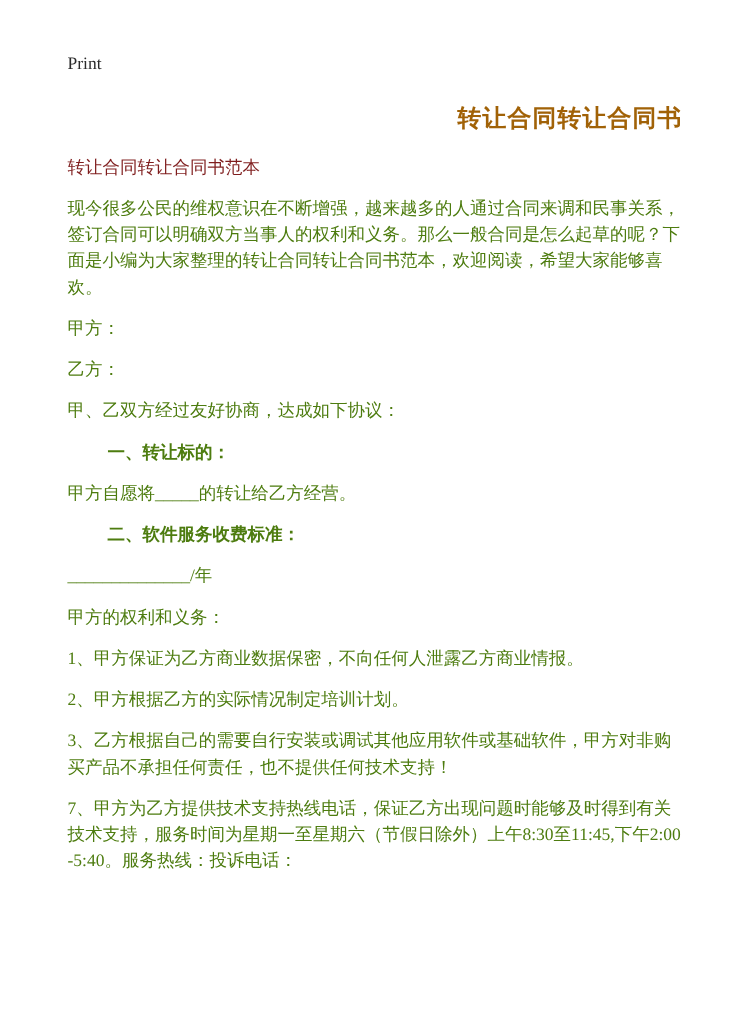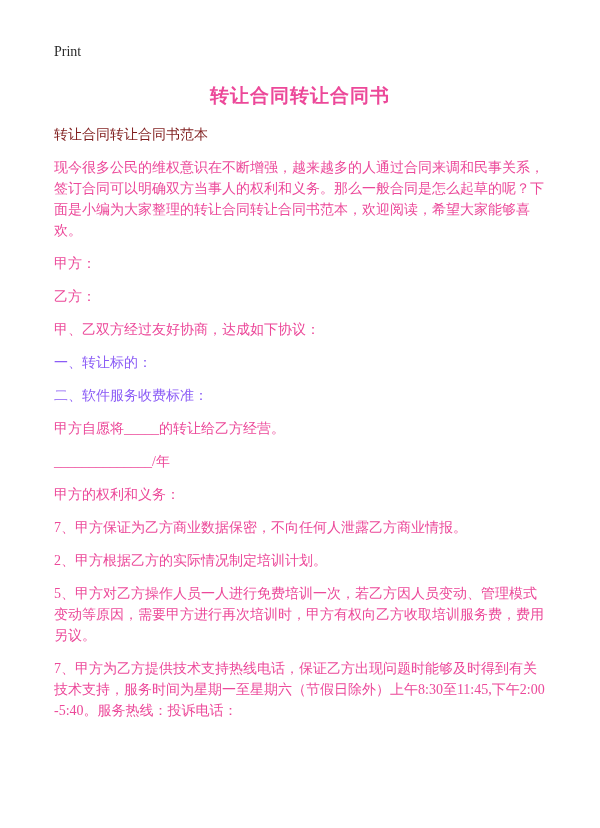--- a/index.html
+++ b/index.html
@@ -20,43 +20,44 @@
   }
   .print-link {
     font-size: 14px;
     line-height: 16px;
     color: #2b2b2b;
     display: inline-block;
     cursor: pointer;
   }
   .doc-title {
     margin-top: 24px;
-    text-align: center;
+    text-align: right;
     font-size: 19px;
     line-height: 24px;
     font-weight: bold;
-    color: #ec4899;
+    color: #a16207;
     letter-spacing: 1px;
   }
   .doc-subtitle {
     margin-top: 16px;
     font-size: 14px;
     line-height: 21px;
     color: #7f1d1d;
   }
   .para {
     margin-top: 12px;
     font-size: 14px;
     line-height: 21px;
-    color: #ec4899;
+    color: #4d7c0f;
     word-break: break-all;
   }
   .para.bold {
-    font-weight: normal;
-    color: #8b5cf6;
+    font-weight: bold;
+    color: #4d7c0f;
+    margin-left: 32px;
   }
 </style>
 </head>
 <body>
 
 <div class="page">
 
   <a class="print-link">Print</a>
 
   <h1 class="doc-title">转让合同转让合同书</h1>
@@ -66,32 +67,32 @@
   <p class="para">现今很多公民的维权意识在不断增强，越来越多的人通过合同来调和民事关系，签订合同可以明确双方当事人的权利和义务。那么一般合同是怎么起草的呢？下面是小编为大家整理的转让合同转让合同书范本，欢迎阅读，希望大家能够喜欢。</p>
 
   <p class="para">甲方：</p>
 
   <p class="para">乙方：</p>
 
   <p class="para">甲、乙双方经过友好协商，达成如下协议：</p>
 
   <p class="para bold">一、转让标的：</p>
 
+  <p class="para">甲方自愿将_____的转让给乙方经营。</p>
+
   <p class="para bold">二、软件服务收费标准：</p>
-
-  <p class="para">甲方自愿将_____的转让给乙方经营。</p>
 
   <p class="para">______________/年</p>
 
   <p class="para">甲方的权利和义务：</p>
 
-  <p class="para">7、甲方保证为乙方商业数据保密，不向任何人泄露乙方商业情报。</p>
+  <p class="para">1、甲方保证为乙方商业数据保密，不向任何人泄露乙方商业情报。</p>
 
   <p class="para">2、甲方根据乙方的实际情况制定培训计划。</p>
 
+  <p class="para">3、乙方根据自己的需要自行安装或调试其他应用软件或基础软件，甲方对非购买产品不承担任何责任，也不提供任何技术支持！</p>
 
 
-  <p class="para">5、甲方对乙方操作人员一人进行免费培训一次，若乙方因人员变动、管理模式变动等原因，需要甲方进行再次培训时，甲方有权向乙方收取培训服务费，费用另议。</p>
 
 
   <p class="para">7、甲方为乙方提供技术支持热线电话，保证乙方出现问题时能够及时得到有关技术支持，服务时间为星期一至星期六（节假日除外）上午8:30至11:45,下午2:00-5:40。服务热线：投诉电话：</p>
 
 </div>
 
 </body></html>

